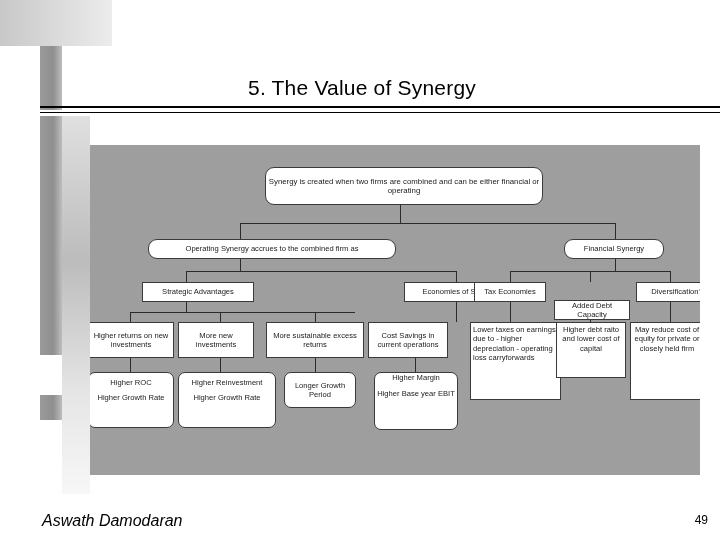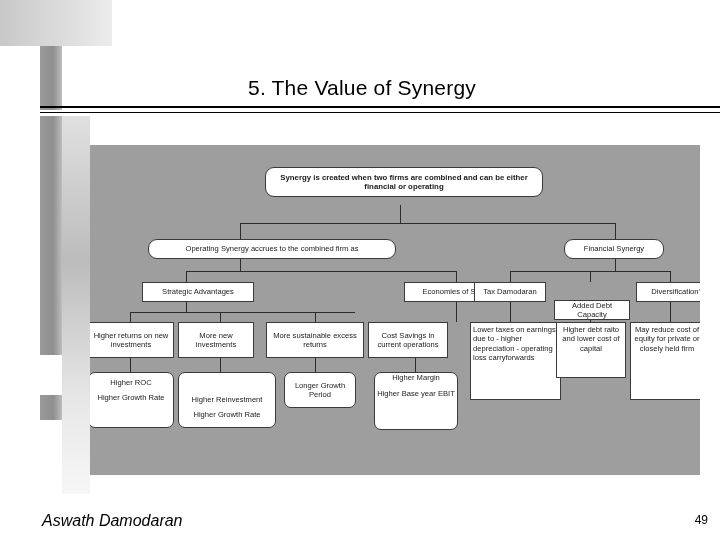--- a/index.html
+++ b/index.html
@@ -175,45 +175,45 @@
   <div class="conn v" style="left:366px; top:157px; height:20px;"></div>
   <div class="conn v" style="left:420px; top:157px; height:20px;"></div>
   <div class="conn v" style="left:500px; top:157px; height:20px;"></div>
   <div class="conn v" style="left:580px; top:157px; height:20px;"></div>
 
   <div class="conn v" style="left:40px; top:213px; height:14px;"></div>
   <div class="conn v" style="left:130px; top:213px; height:14px;"></div>
   <div class="conn v" style="left:225px; top:213px; height:14px;"></div>
   <div class="conn v" style="left:325px; top:213px; height:14px;"></div>
 
-  <div class="node rounded" style="left:175px; top:22px; width:278px; height:30px; font-size:7.8px;font-weight:bold;">Synergy is created when two firms are combined and can be either financial or operating</div>
+  <div class="node rounded" style="left:175px; top:22px; width:278px; height:38px; font-size:7.8px;">Synergy is created when two firms are combined and can be either financial or operating</div>
 
   <div class="node rounded" style="left:58px; top:94px; width:248px; height:20px;">Operating Synergy accrues to the combined firm as</div>
   <div class="node rounded" style="left:474px; top:94px; width:100px; height:20px;">Financial Synergy</div>
 
   <div class="node" style="left:52px; top:137px; width:112px; height:20px;">Strategic Advantages</div>
   <div class="node" style="left:314px; top:137px; width:104px; height:20px;">Economies of Scale</div>
-  <div class="node" style="left:384px; top:137px; width:72px; height:20px;">Tax Damodaran</div>
+  <div class="node" style="left:384px; top:137px; width:72px; height:20px;">Tax Economies</div>
   <div class="node" style="left:464px; top:123px; width:76px; height:20px;margin-top:32px;">Added Debt Capacity</div>
   <div class="node" style="left:546px; top:137px; width:82px; height:20px;">Diversification?</div>
 
   <div class="node" style="left:-2px; top:177px; width:86px; height:36px;">Higher returns on new investments</div>
   <div class="node" style="left:88px; top:177px; width:76px; height:36px;">More new investments</div>
   <div class="node" style="left:176px; top:177px; width:98px; height:36px;">More sustainable excess returns</div>
   <div class="node" style="left:278px; top:177px; width:80px; height:36px;">Cost Savings in current operations</div>
   <div class="node left topalign" style="left:380px; top:177px; width:91px; height:78px; text-align:left; justify-content:flex-start;">Lower taxes on earnings due to - higher depreciation - operating loss carryforwards</div>
   <div class="node topalign" style="left:466px; top:177px; width:70px; height:56px;">Higher debt raito and lower cost of capital</div>
   <div class="node topalign" style="left:540px; top:177px; width:74px; height:78px;">May reduce cost of equity for private or closely held firm</div>
 
   <div class="node rounded-sm" style="left:-2px; top:227px; width:86px; height:56px; flex-direction:column; gap:6px; justify-content:flex-start; padding-top:5px;">
     <span>Higher ROC</span>
     <span>Higher Growth Rate</span>
   </div>
 
-  <div class="node rounded-sm" style="left:88px; top:227px; width:98px; height:56px; flex-direction:column; gap:6px; justify-content:flex-start; padding-top:22px;">
+  <div class="node rounded-sm" style="left:88px; top:227px; width:98px; height:56px; flex-direction:column; gap:6px; justify-content:flex-start; padding-top:5px;">
     <span>Higher Reinvestment</span>
     <span>Higher Growth Rate</span>
   </div>
 
   <div class="node rounded-sm" style="left:194px; top:227px; width:72px; height:36px;">Longer Growth Period</div>
 
   <div class="node rounded-sm" style="left:284px; top:227px; width:84px; height:58px; flex-direction:column; gap:7px; justify-content:flex-start; padding-top:0;">
     <span>Higher Margin</span>
     <span>Higher Base year EBIT</span>
   </div>

